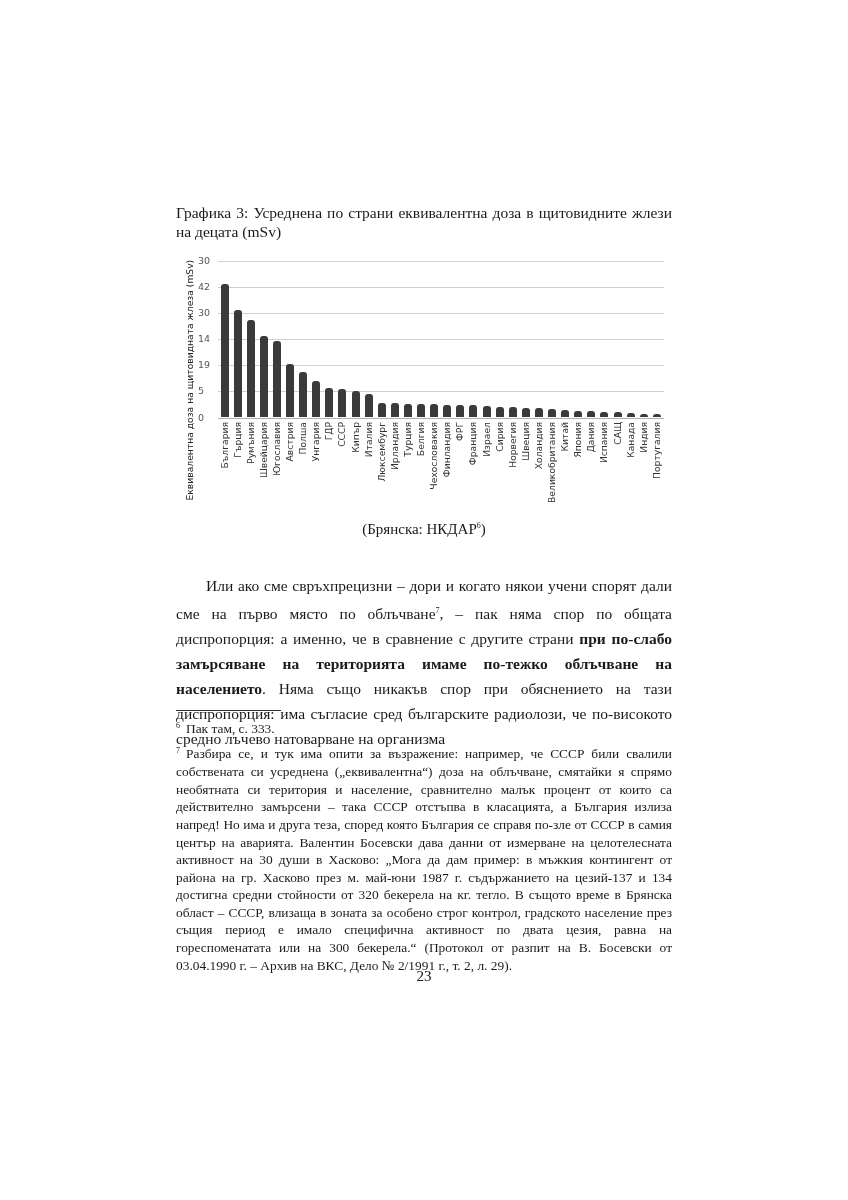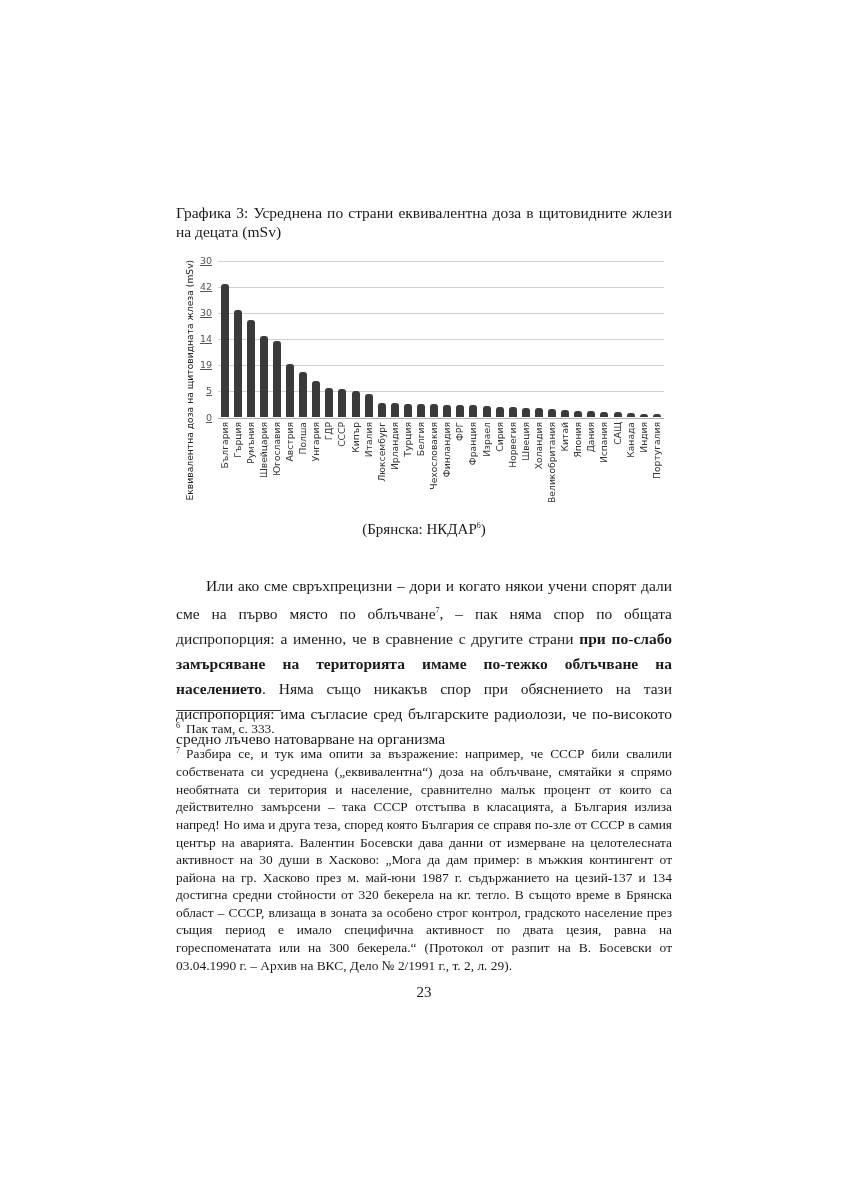--- a/index.html
+++ b/index.html
@@ -1,34 +1,34 @@
 <!DOCTYPE html>
 <html><head>
 <meta charset="utf-8">
 <style>
   html, body { margin:0; padding:0; background:#ffffff; }
   body { width:848px; height:1200px; position:relative; overflow:hidden; font-family:"Liberation Serif", serif; color:#1a1a1a; }
   .caption { position:absolute; left:176px; top:203px; width:496px; font-size:15.5px; font-weight:normal; line-height:19px; text-align:justify; text-align-last:left; }
   .chart { position:absolute; left:170px; top:250px; width:510px; height:270px; }
   .ylabel { position:absolute; left:-96px; top:130px; width:230px; transform:rotate(-90deg); transform-origin:center center; font-family:"DejaVu Sans", sans-serif; font-size:9.2px; color:#222; white-space:nowrap; text-align:center; }
-  .ytick { position:absolute; left:28px; width:14px; text-align:right; font-family:"DejaVu Sans", sans-serif; font-size:9.5px; color:#555;text-decoration:underline; }
+  .ytick { position:absolute; left:28px; width:14px; font-family:"DejaVu Sans", sans-serif; font-size:9.5px; color:#555; }
   .grid { position:absolute; left:48px; width:446px; height:1px; background:#d0d0d0; }
   .axis0 { background:#b0b0b0; }
   .bar { position:absolute; width:8px; background:#3a3a3a; border-radius:3px 3px 0 0; }
   .xlab { position:absolute; top:172px; font-family:"DejaVu Sans", sans-serif; font-size:9.2px; color:#333; writing-mode:vertical-rl; transform:rotate(180deg); white-space:nowrap; line-height:10px; }
   .source { position:absolute; left:0; top:521px; width:848px; text-align:center; font-size:15px; }
   .source sup { font-size:8px; }
   .para { position:absolute; left:176px; top:573px; width:496px; font-size:15.5px; line-height:25px; text-align:justify; }
   .para p { margin:0; text-indent:30px; }
   .para sup { font-size:8px; }
   .fn-rule { position:absolute; left:176px; top:710px; width:105px; height:1px; background:#333; }
   .footnotes { position:absolute; left:176px; top:717px; width:496px; font-size:13.4px; line-height:17.6px; text-align:justify; }
   .footnotes p { margin:0 0 4px 0; }
   .footnotes sup { font-size:8px; margin-right:6px; }
-  .pagenum { position:absolute; left:0; top:968px; width:848px; text-align:center; font-size:15px;margin-top:16px; }
+  .pagenum { position:absolute; left:0; top:968px; width:848px; text-align:center; font-size:15px; }
 </style>
 </head>
 <body>
 
 <div class="caption">Графика 3: Усреднена по страни еквивалентна доза в щитовидните жлези на децата (mSv)</div>
 
 <div class="chart">
   <div class="ylabel">Еквивалентна доза на щитовидната жлеза (mSv)</div>
   <div id="ticks">
       <div class="grid axis0" style="top: 167.5px;"></div>

